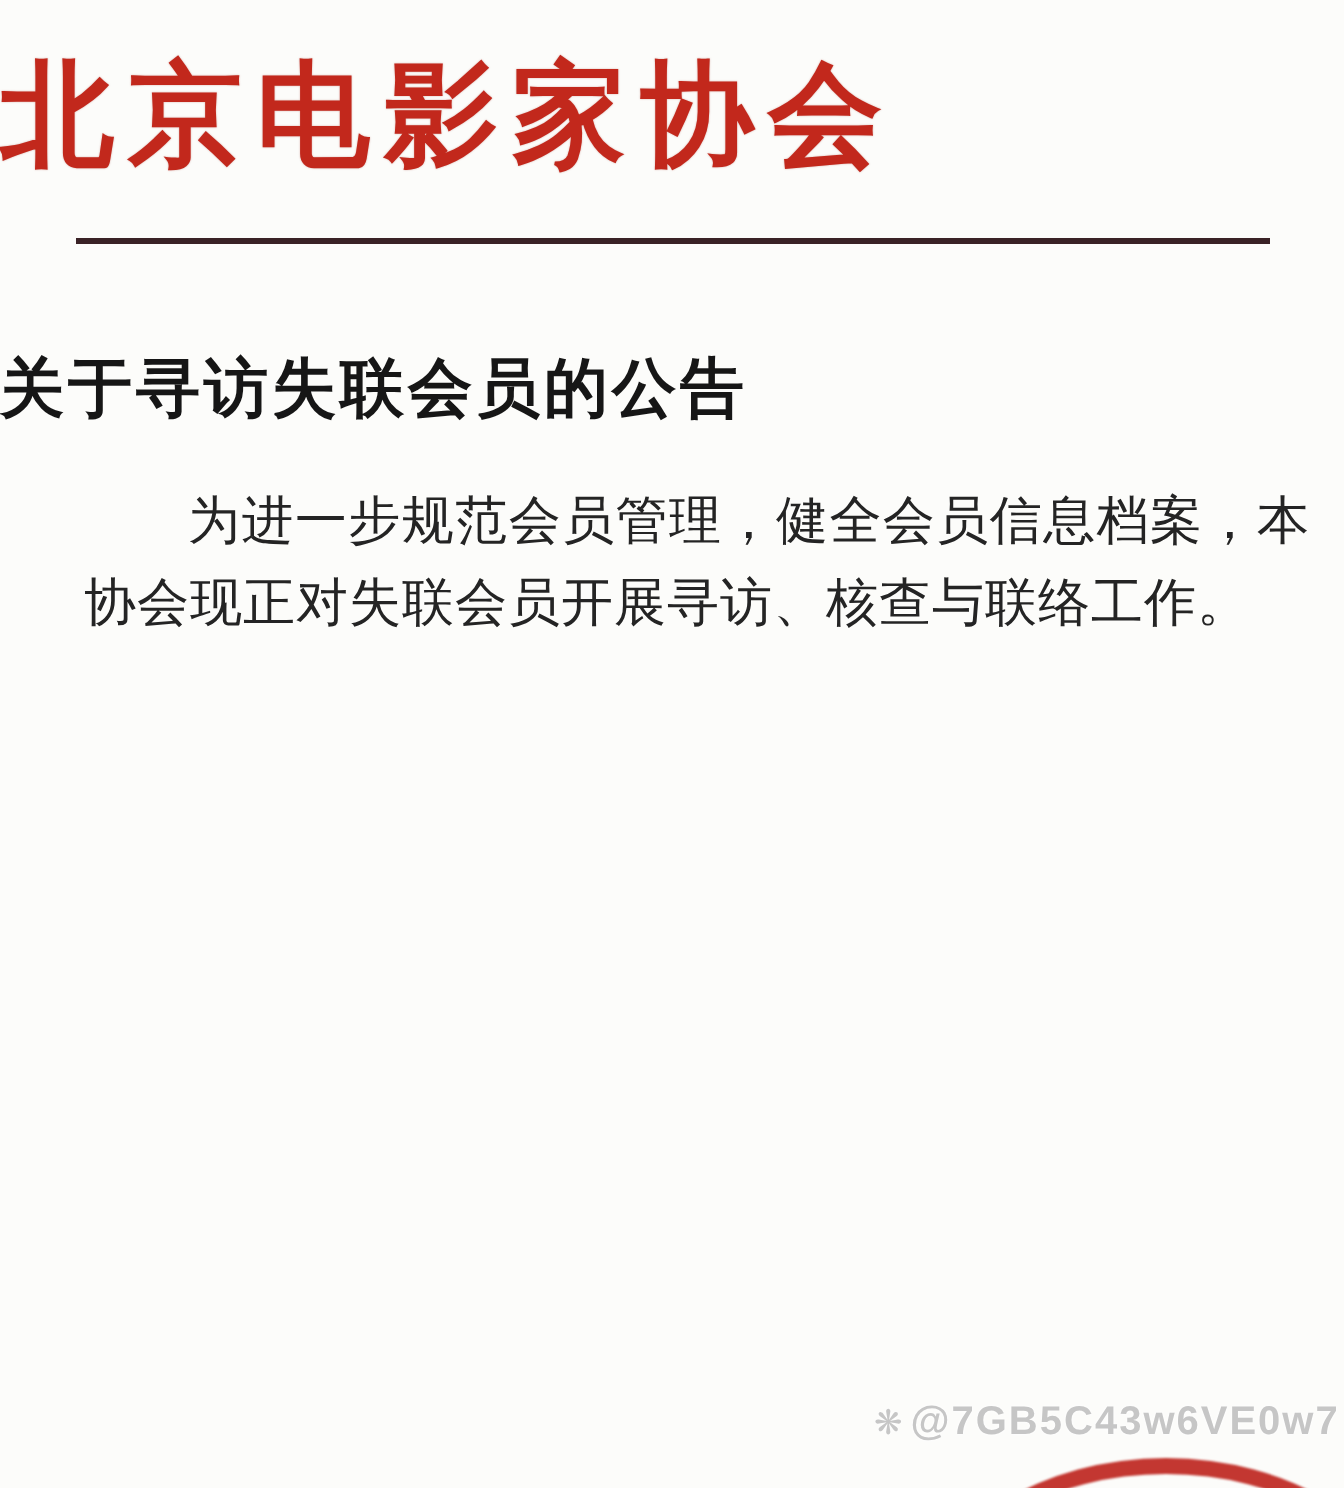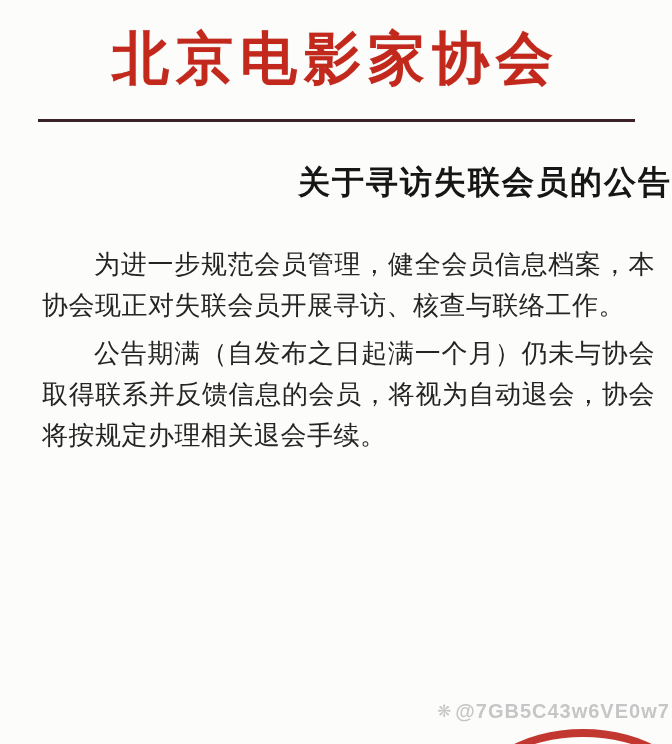--- a/index.html
+++ b/index.html
@@ -14,46 +14,46 @@
     color: #262626;
   }
   .page {
     position: relative;
     width: 672px;
     height: 744px;
     overflow: hidden;
   }
   .org-header {
     margin-top: 26px;
-    text-align: center;
+    text-align: left;
     font-size: 57px;
     font-weight: bold;
     letter-spacing: 7px;
     line-height: 66px;
     color: #c2281c;
     text-shadow: 0 0 1px rgba(140,20,10,0.35);
     white-space: nowrap;
   }
   .divider {
     margin: 27px auto 0 auto;
     width: 597px;
     height: 3px;
     background: #3a2226;
   }
   .doc-title {
-    margin-top: 40px;
-    text-align: right;
+    margin-top: 52px;
+    text-align: left;
     font-size: 32px;
     font-weight: bold;
     letter-spacing: 2px;
     line-height: 40px;
     color: #161616;
   }
   .body-text {
-    margin-top: 42px;
+    margin-top: 26px;
     padding: 0 17px 0 42px;
   }
   .body-text p {
     font-size: 26px;
     line-height: 41px;
     text-align: justify;
     text-indent: 2em;
     letter-spacing: 0.5px;
     color: #242424;
   }
@@ -95,21 +95,20 @@
 <div class="page">
 
   <div class="org-header">北京电影家协会</div>
 
   <div class="divider"></div>
 
   <div class="doc-title">关于寻访失联会员的公告</div>
 
   <div class="body-text">
     <p>为进一步规范会员管理，健全会员信息档案，本协会现正对失联会员开展寻访、核查与联络工作。</p>
-    <p>公告期满（自发布之日起满一个月）仍未与协会取得联系并反馈信息的会员，将视为自动退会，协会将按规定办理相关退会手续。</p>
   </div>
 
   <div class="watermark">
     <span class="flower">❋</span>
     <span>@7GB5C43w6VE0w7</span>
   </div>
 
   <div class="seal-arc"></div>
 
 </div>

